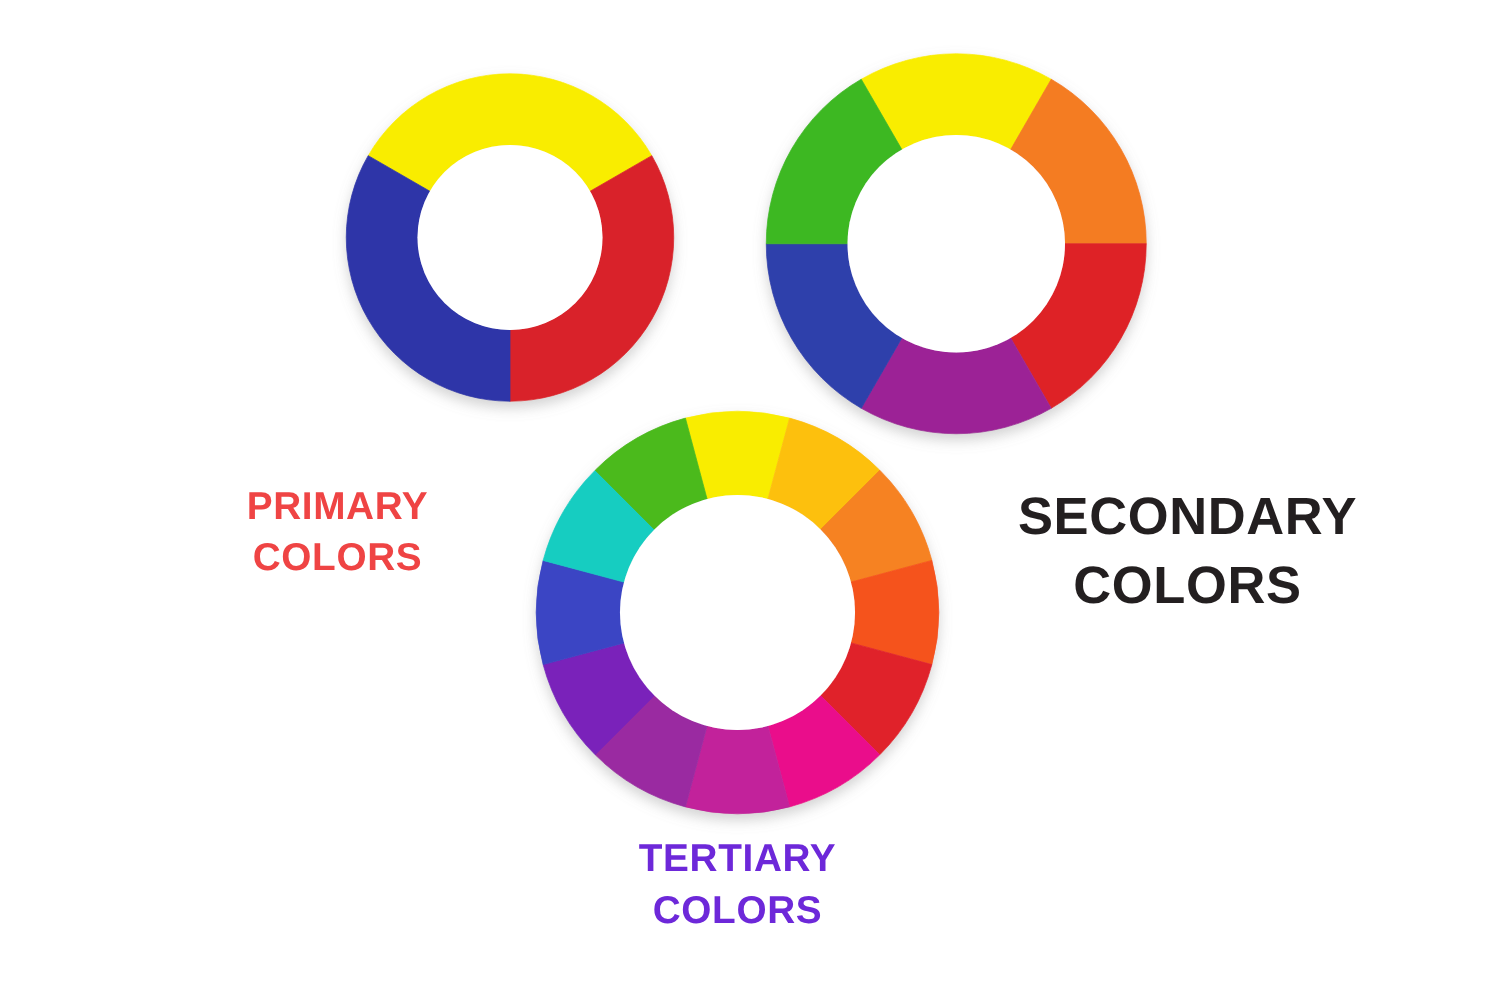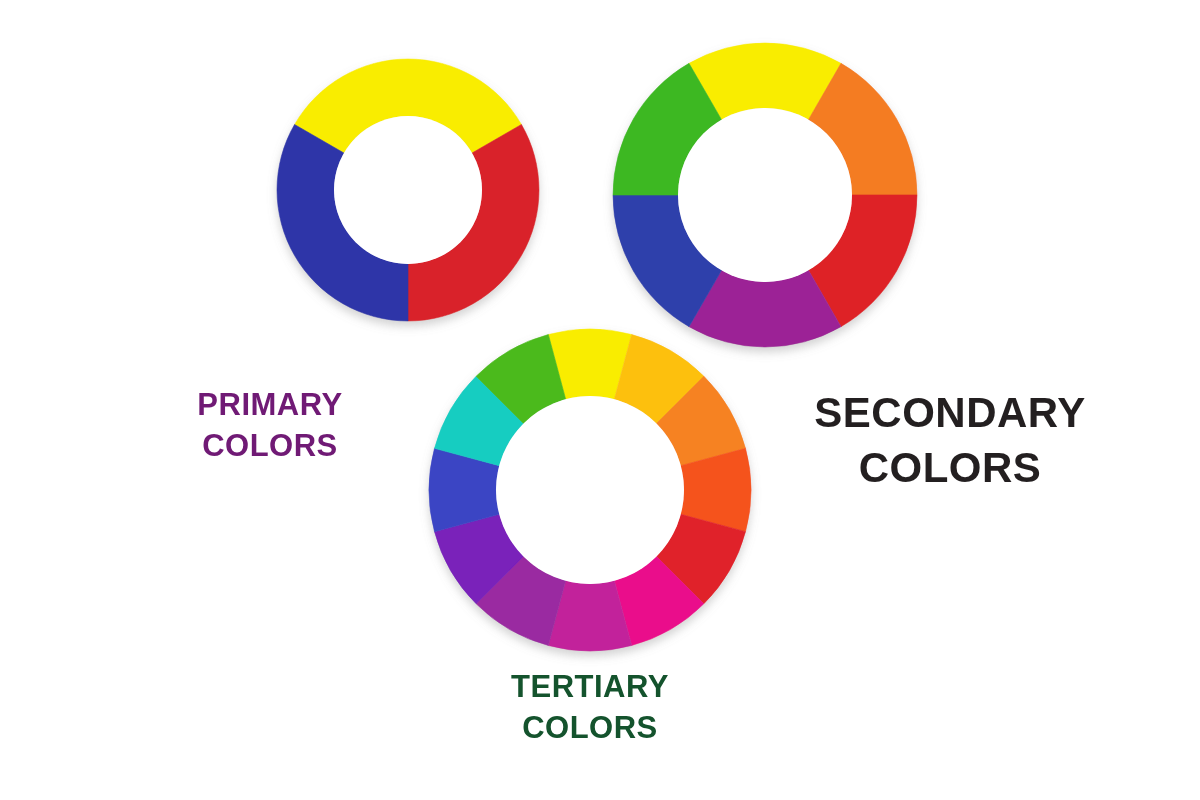--- a/index.html
+++ b/index.html
@@ -72,21 +72,21 @@
           </filter>
         </defs>
         <g filter="url(#shadow-primary)">
           <path d="M 33.55067210423853 81.50000000000001 A 131 131 0 0 1 260.4493278957615 81.50000000000001 L 211.08587988004848 110 A 74 74 0 0 0 82.91412011995153 110 Z" fill="#F9ED00" stroke="#F9ED00" stroke-width="0.6"></path>
           <path d="M 260.4493278957615 81.50000000000001 A 131 131 0 0 1 147 278 L 147 221 A 74 74 0 0 0 211.08587988004848 110 Z" fill="#D9232A" stroke="#D9232A" stroke-width="0.6"></path>
           <path d="M 147 278 A 131 131 0 0 1 33.550672104238544 81.49999999999999 L 82.91412011995155 110 A 74 74 0 0 0 147 221 Z" fill="#2E36A8" stroke="#2E36A8" stroke-width="0.6"></path>
         </g>
         <circle cx="147" cy="147" r="74" fill="#ffffff"></circle>
       </svg>
     </div>
-  <div class="caption" id="caption-primary" style="color: #701a75;">
+  <div class="caption" id="caption-primary" style="color: #ef4444;">
     <span class="line">PRIMARY</span>
     <span class="line">COLORS</span>
   </div>
 
   <div class="wheel" id="wheel-secondary" style="left: 597px; top: 27px; width: 336px; height: 336px;">
       <svg width="336" height="336" viewBox="0 0 336 336">
         <defs>
           <filter id="shadow-secondary" x="-30%" y="-30%" width="170%" height="170%">
             <feDropShadow dx="0" dy="5" stdDeviation="5" flood-color="#8a8a8a" flood-opacity="0.38"></feDropShadow>
           </filter>
@@ -124,18 +124,18 @@
           <path d="M 218.66986626150583 332.51405803254 A 161 161 0 0 1 135.33013373849414 332.51405803254 L 152.67100976036303 267.79702767117243 A 94 94 0 0 0 201.32899023963694 267.79702767117243 Z" fill="#C2219B" stroke="#C2219B" stroke-width="0.6"></path>
           <path d="M 135.33013373849414 332.51405803254 A 161 161 0 0 1 63.15580822896585 290.84419177103416 L 110.53196256846454 243.4680374315355 A 94 94 0 0 0 152.67100976036303 267.79702767117243 Z" fill="#9A2BA1" stroke="#9A2BA1" stroke-width="0.6"></path>
           <path d="M 63.15580822896585 290.84419177103416 A 161 161 0 0 1 21.485941967460008 218.6698662615059 L 86.20297232882758 201.32899023963697 A 94 94 0 0 0 110.53196256846454 243.4680374315355 Z" fill="#7A20BA" stroke="#7A20BA" stroke-width="0.6"></path>
           <path d="M 21.485941967460008 218.6698662615059 A 161 161 0 0 1 21.48594196745998 135.33013373849423 L 86.20297232882757 152.6710097603631 A 94 94 0 0 0 86.20297232882758 201.32899023963697 Z" fill="#3B45C4" stroke="#3B45C4" stroke-width="0.6"></path>
           <path d="M 21.48594196745998 135.33013373849423 A 161 161 0 0 1 63.155808228965824 63.15580822896585 L 110.53196256846452 110.53196256846454 A 94 94 0 0 0 86.20297232882757 152.6710097603631 Z" fill="#13CDC1" stroke="#13CDC1" stroke-width="0.6"></path>
           <path d="M 63.155808228965824 63.15580822896585 A 161 161 0 0 1 135.33013373849417 21.485941967460008 L 152.67100976036306 86.20297232882758 A 94 94 0 0 0 110.53196256846452 110.53196256846454 Z" fill="#4CBA1B" stroke="#4CBA1B" stroke-width="0.6"></path>
         </g>
         <circle cx="177" cy="177" r="94" fill="#ffffff"></circle>
       </svg>
     </div>
-  <div class="caption" id="caption-tertiary" style="color: #14532d;">
+  <div class="caption" id="caption-tertiary" style="color: #6d28d9;">
     <span class="line">TERTIARY</span>
     <span class="line">COLORS</span>
   </div>
 
 </div>
 
 </body></html>

